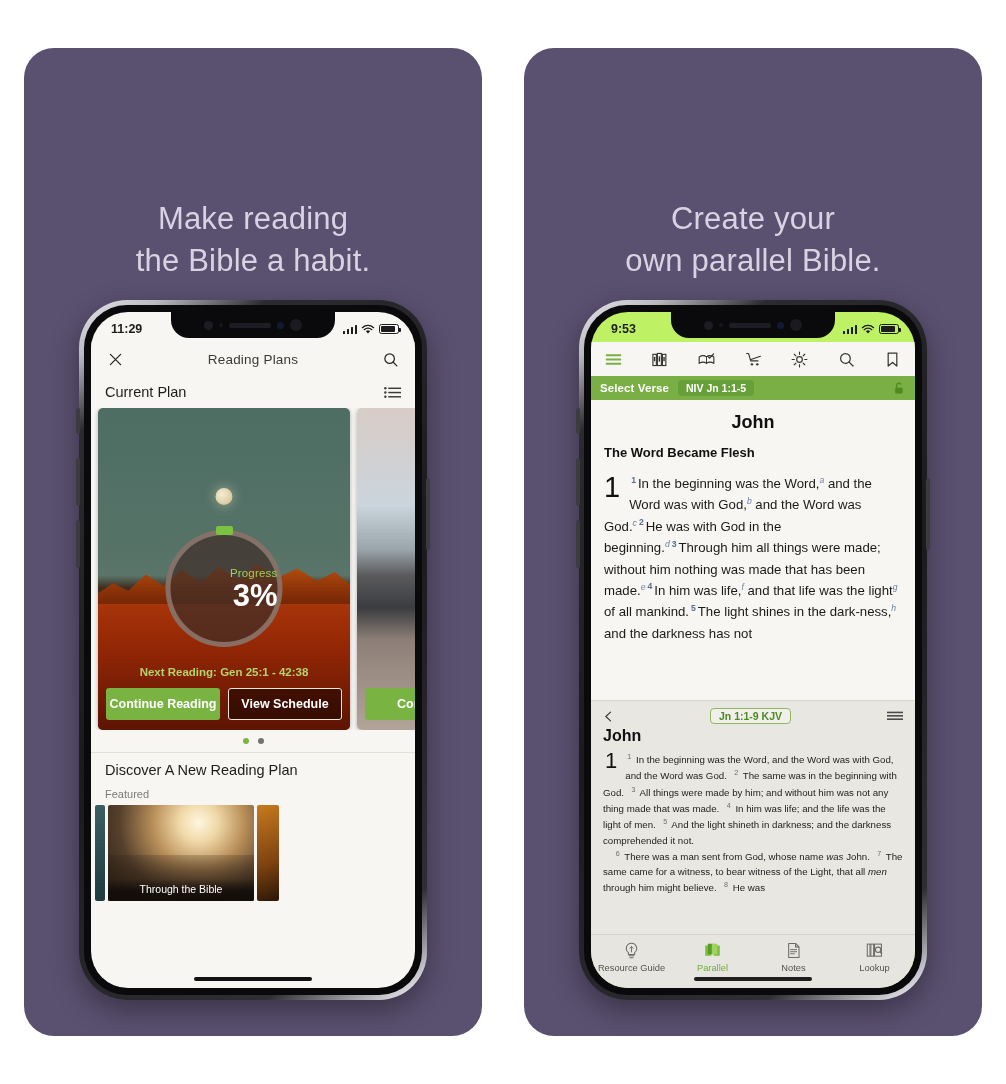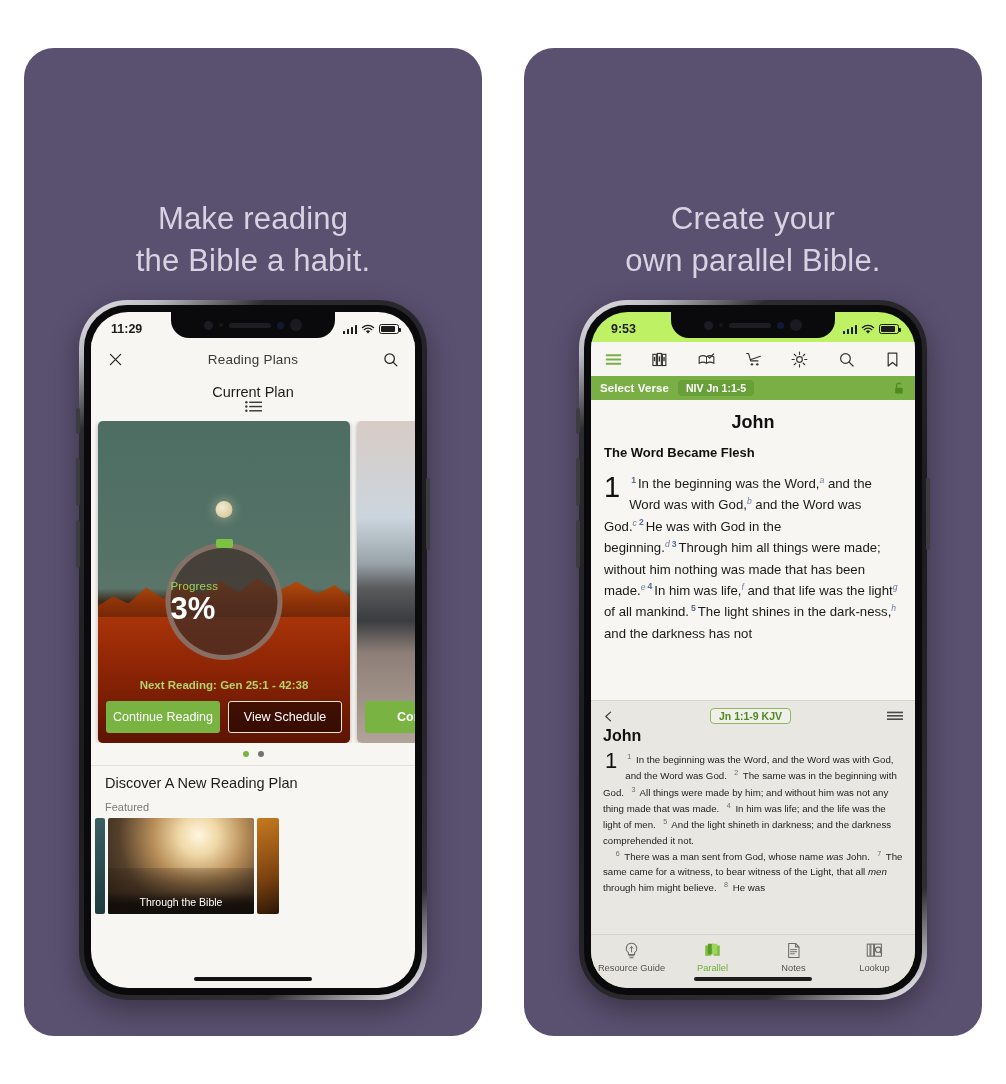--- a/index.html
+++ b/index.html
@@ -135,21 +135,20 @@
     padding: 0 16px;
     background: #f7f6f2;
   }
   .nav-title { font-size: 13.5px; color: #3a3a3a; letter-spacing: .2px; }
   .ic { width: 17px; height: 17px; display:block; }
 
   .section-head {
     display: flex; align-items: center; justify-content: space-between;
     padding: 8px 14px 8px 14px;
     background: #f7f6f2;
-    flex-direction: column;
   }
   .section-head h3 { font-size: 14.5px; font-weight: 400; color: #1d1d1d; }
 
   .carousel {
     position: relative;
     height: 322px;
     padding: 0 0 0 7px;
     display: flex; gap: 7px;
     overflow: hidden;
     background: #f7f6f2;
@@ -189,21 +188,21 @@
     filter: blur(.6px);
   }
 
   .progress-ring {
     position: absolute;
     left: 50%; top: 122px; transform: translateX(-50%);
     width: 117px; height: 117px; border-radius: 50%;
     background: rgba(62,46,40,.72);
     border: 5px solid rgba(150,128,118,.78);
     display: flex; flex-direction: column;
-    align-items: flex-start; justify-content: center;
+    align-items: flex-end; justify-content: center;
     z-index: 5;
   }
   .progress-ring::before {
     content:''; position:absolute;
     left:50%; top:-9px; transform:translateX(-50%);
     width: 17px; height: 9px; border-radius: 2px;
     background: #7cc242;
   }
   .prog-label { font-size: 11.5px; color: #9ed157; margin-bottom: 1px; letter-spacing:.2px;}
   .prog-value { font-size: 31px; font-weight: bold; color: #ffffff; line-height: 1; }
@@ -216,21 +215,21 @@
   .plan-next  { font-size: 11.5px; color: #b4d36a; font-weight: bold; margin-top: 3px; }
 
   .plan-actions {
     position: absolute; left: 8px; right: 8px; bottom: 10px;
     display: flex; gap: 8px; z-index: 6;
   }
   .btn {
     flex: 1;
     height: 32px; border-radius: 3px;
     display: flex; align-items: center; justify-content: center;
-    font-size: 12.5px; font-weight: normal; color: #fff;
+    font-size: 12.5px; font-weight: bold; color: #fff;
     border: 1px solid transparent;
     cursor: pointer;
   }
   .btn-green { background: #79b443; }
   .btn-ghost { background: rgba(0,0,0,.45); border-color: #e9e6da; }
 
   .peek-btn {
     position:absolute; left:8px; bottom:10px;
     width: 96px; height: 32px; border-radius:3px;
     background:#79b443; color:#fff; font-size:12.5px; font-weight:bold;

